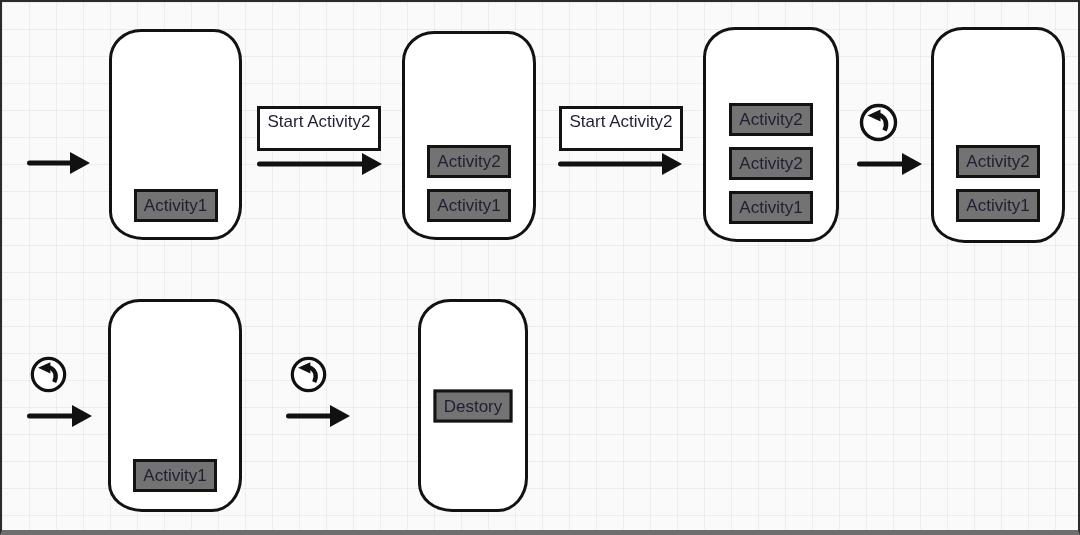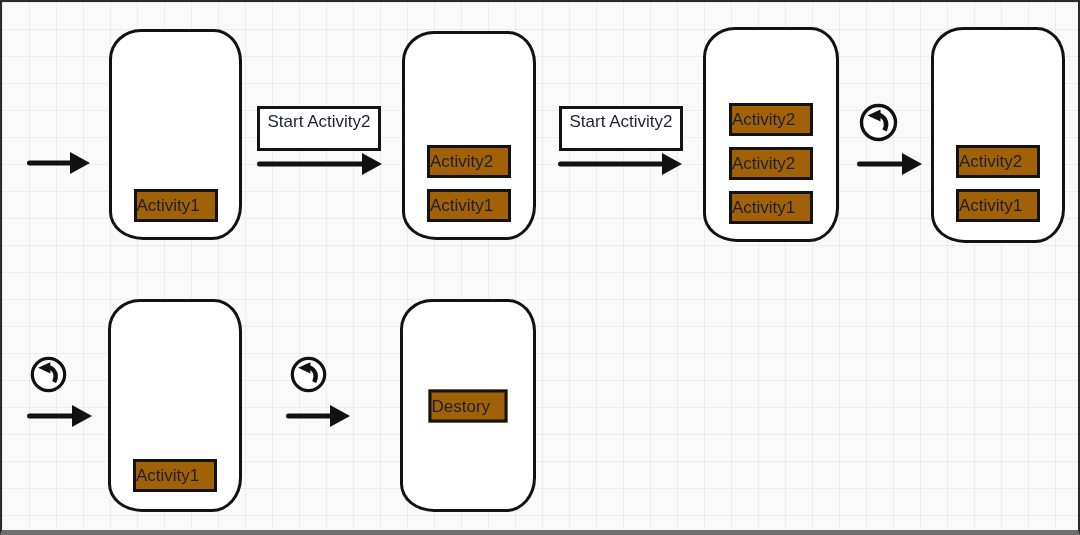--- a/index.html
+++ b/index.html
@@ -31,22 +31,23 @@
     display:flex;flex-direction:column;align-items:center;gap:11px;
   }
   .stack-center{
     position:absolute;top:50%;left:50%;transform:translate(-50%,-50%);
     display:flex;flex-direction:column;align-items:center;
   }
   .act{
     box-sizing:border-box;
     width:84px;height:33px;
     border:3px solid #131313;
-    background:#a16207;
+    background:#737373;
     font-size:17px;line-height:27px;
+    text-align:center;
     white-space:nowrap;
   }
   .act.narrow{width:79px;}
   .flow-label{
     position:absolute;box-sizing:border-box;
     height:45px;
     border:3.5px solid #131313;
     background:#fff;
     font-size:17px;line-height:26px;
     text-align:center;
@@ -153,19 +154,19 @@
       <circle cx="20.5" cy="20.5" r="17" fill="#fff" stroke="#111" stroke-width="3.4"></circle>
       <path d="M26.5 28.5 C29.5 22.5 28.5 15.5 21 12.9" fill="none" stroke="#111" stroke-width="4.6"></path>
       <polygon points="9.5,13.5 22.5,7.5 22.5,19.5" fill="#111"></polygon>
     </svg>
   </div>
   <div class="arrow" style="left:284px;top:403px;width:64px;">
     <div class="shaft"></div>
     <div class="head"></div>
   </div>
 
-  <div class="phone" style="left:398px;top:297px;width:136px;height:213px;">
+  <div class="phone" style="left:416px;top:297px;width:110px;height:213px;">
     <div class="stack-center">
       <div class="act narrow">Destory</div>
     </div>
   </div>
 
 </div>
 
 </body></html>

